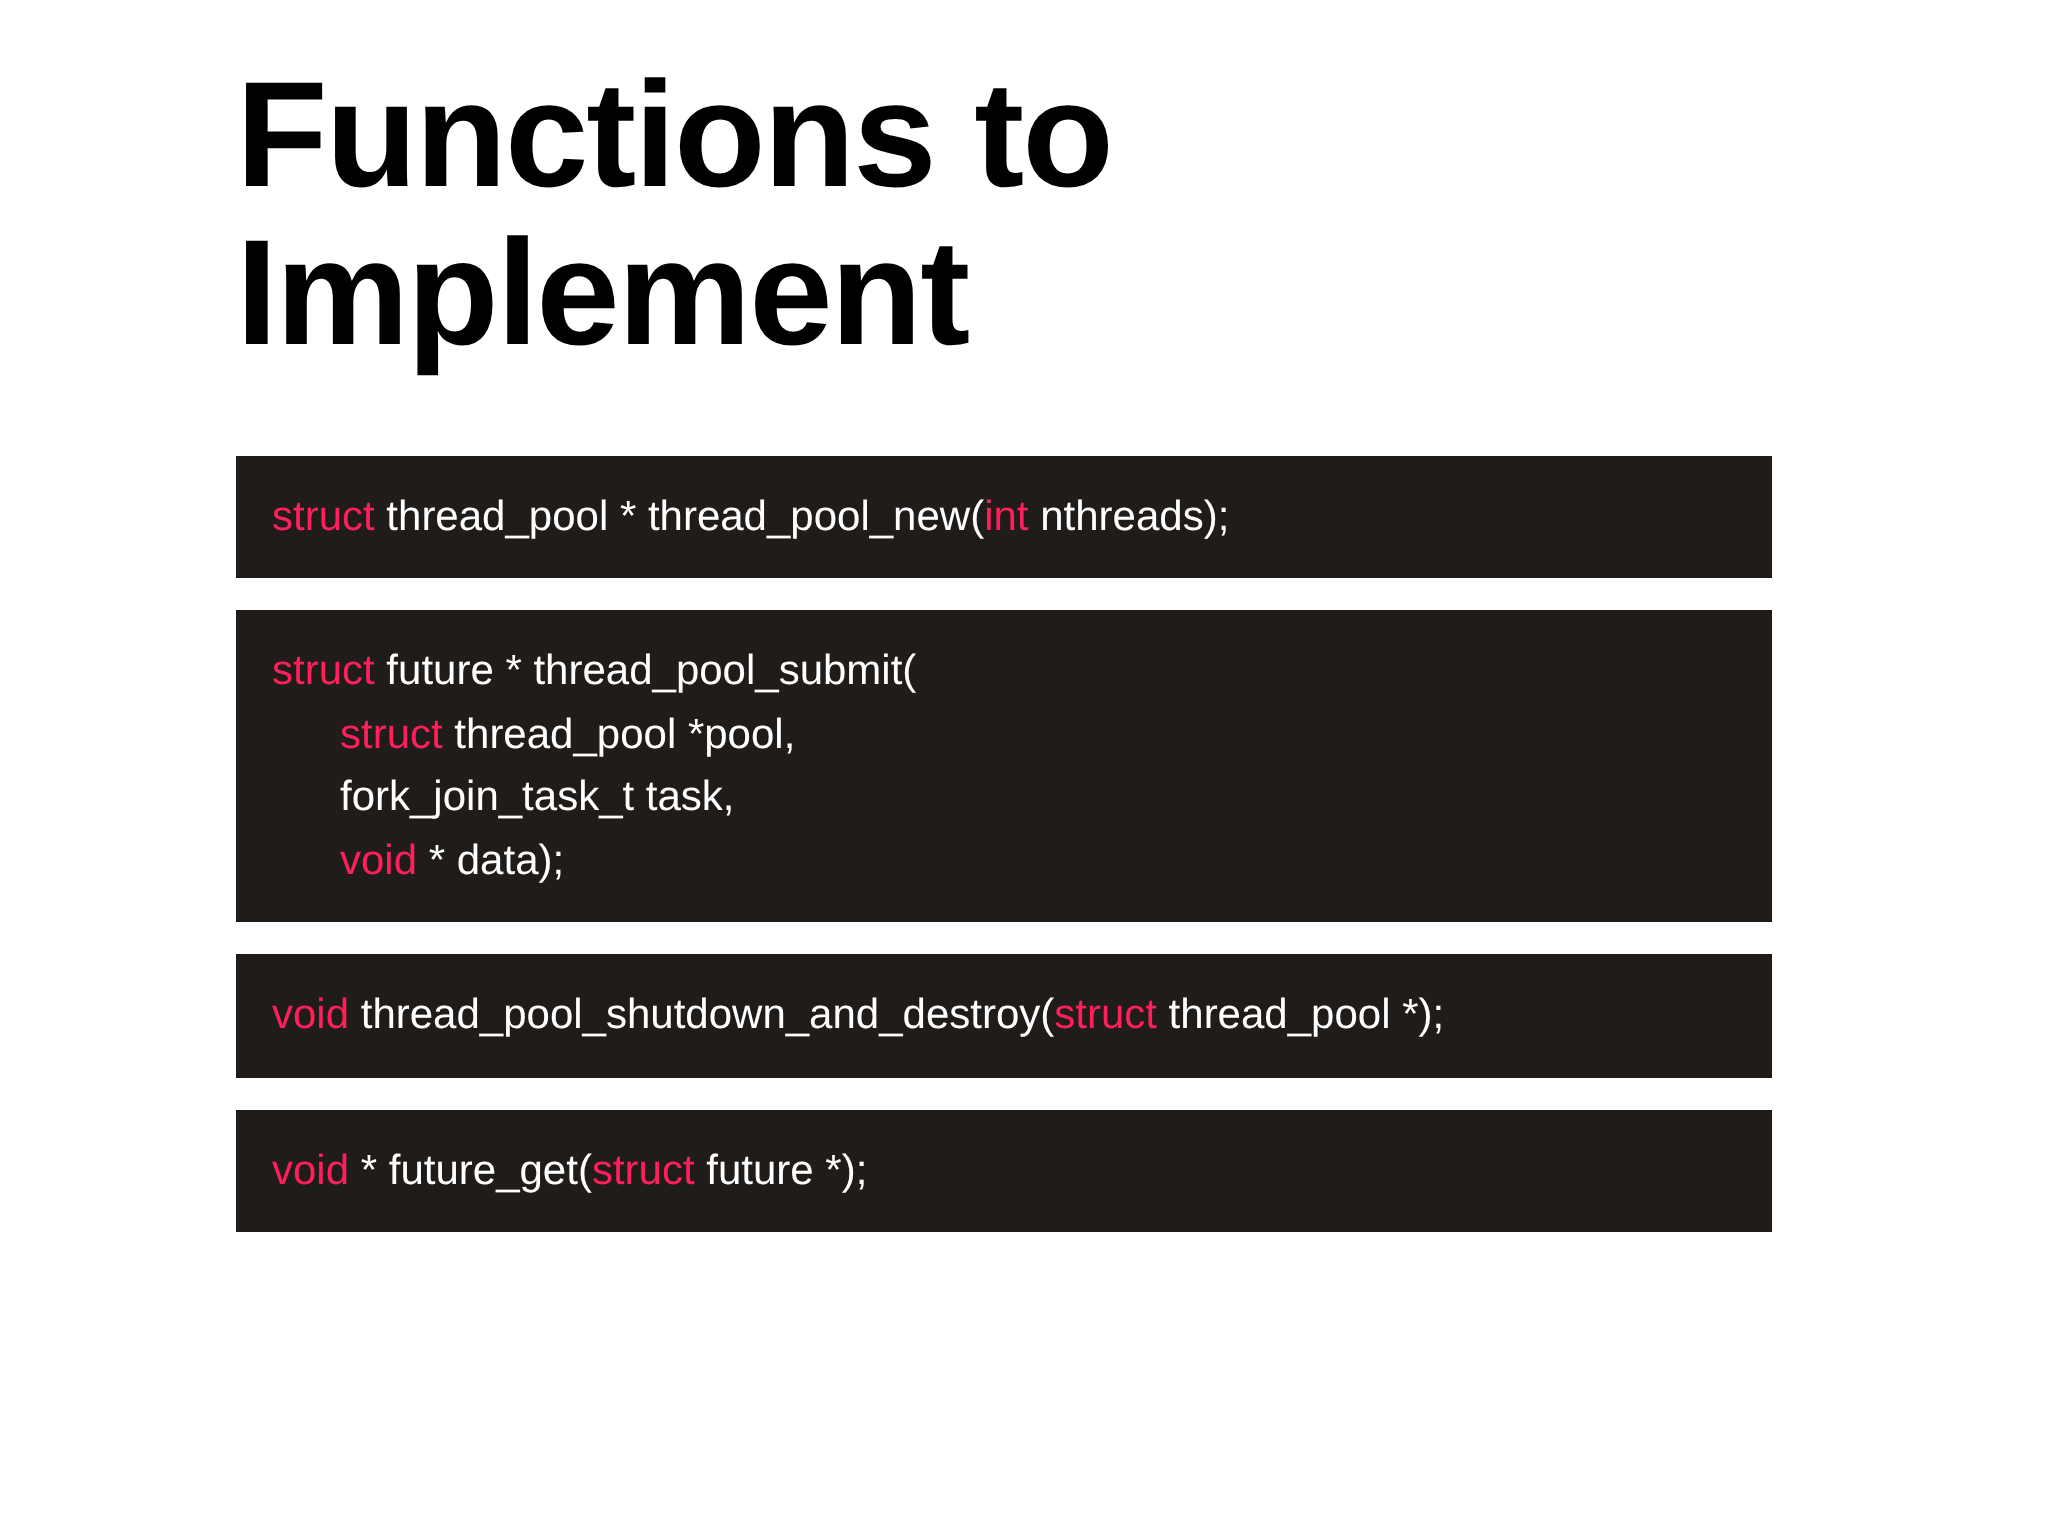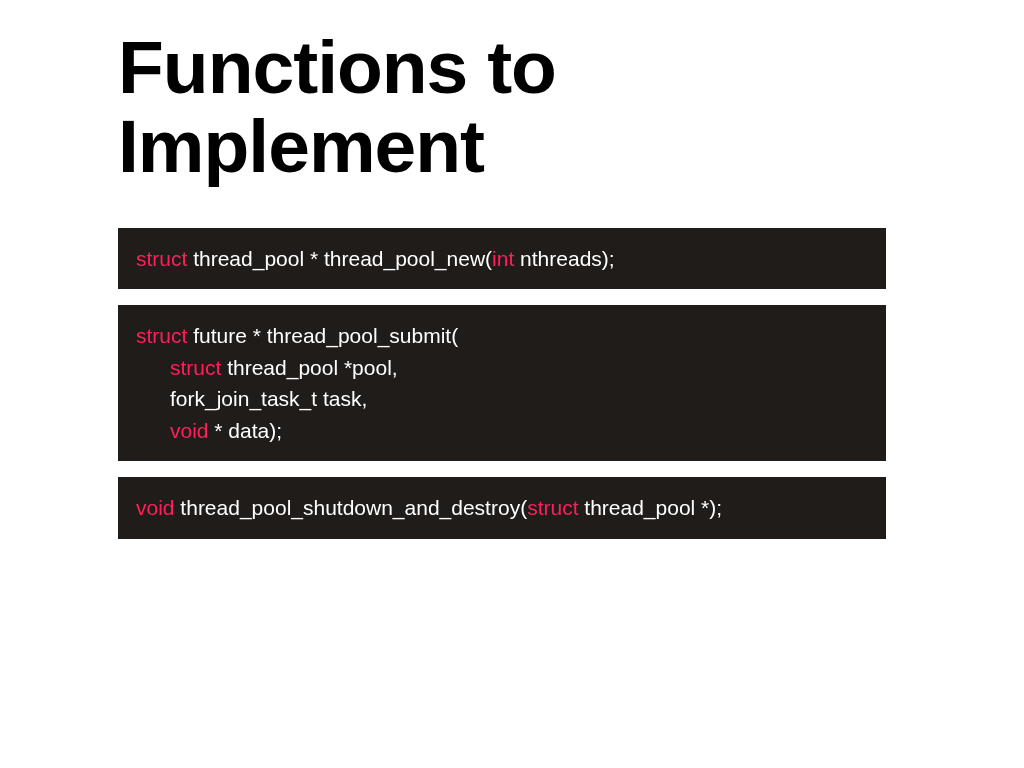--- a/index.html
+++ b/index.html
@@ -68,14 +68,17 @@
     <div class="line"><span class="kw-struct">struct</span><span> future * thread_pool_submit(</span></div>
     <div class="line indent"><span class="kw-struct">struct</span><span> thread_pool *pool,</span></div>
     <div class="line indent"><span>fork_join_task_t task,</span></div>
     <div class="line indent"><span class="kw-void">void</span><span> * data);</span></div>
   </div>
 
   <div class="code-box">
     <div class="line"><span class="kw-void">void</span><span> thread_pool_shutdown_and_destroy(</span><span class="kw-struct">struct</span><span> thread_pool *);</span></div>
   </div>
 
+  <div class="code-box">
+    <div class="line"><span class="kw-void">void</span><span> * future_get(</span><span class="kw-struct">struct</span><span> future *);</span></div>
+  </div>
 
 </div>
 
 </body></html>

